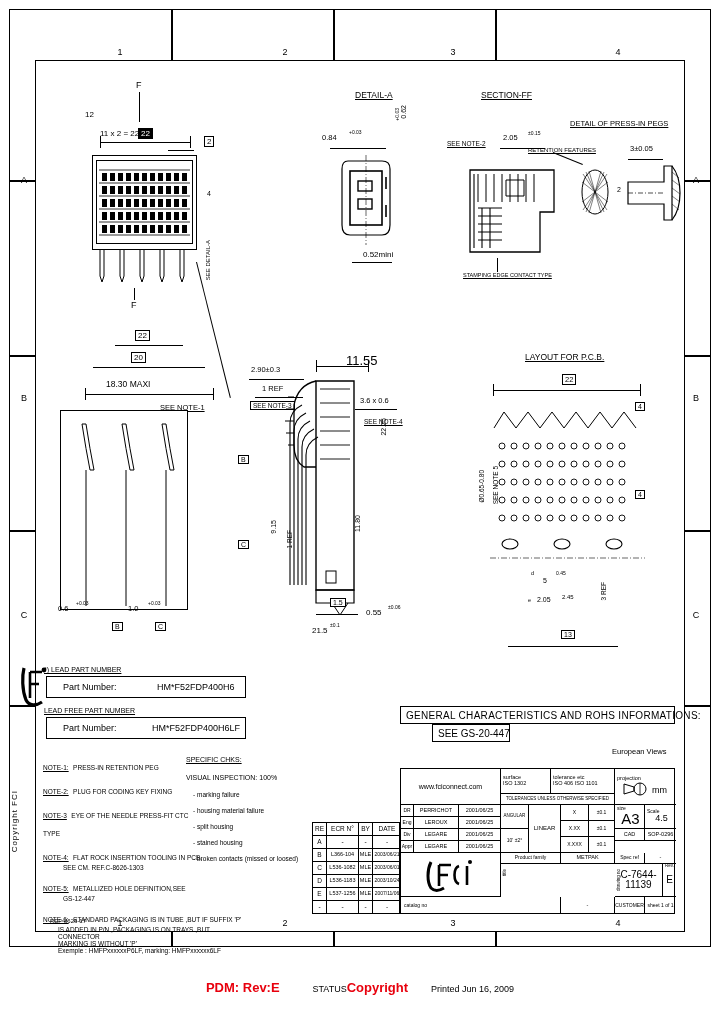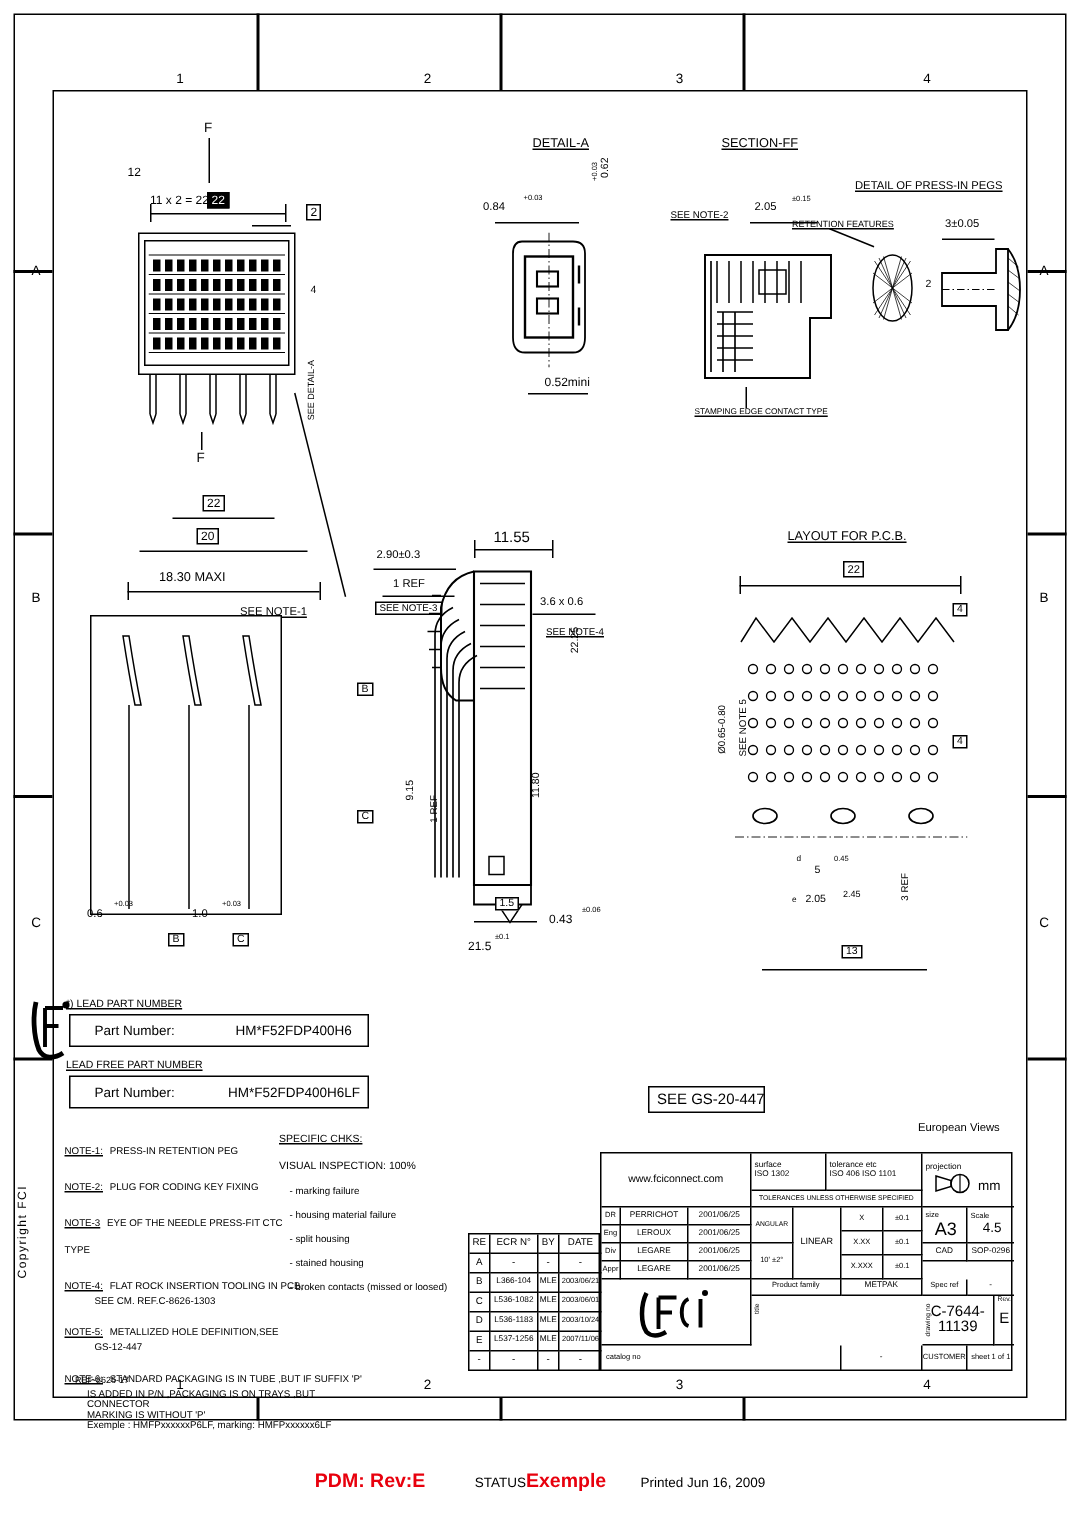--- a/index.html
+++ b/index.html
@@ -284,21 +284,21 @@
     </svg>
   </div>
   <div class="t" style="left:617px;top:186px;font-size:7px;">2</div>
 
   <div class="t" style="left:251px;top:365px;font-size:7.5px;">2.90±0.3</div>
   <div class="ln" style="left:249px;top:379px;width:55px;height:1px;"></div>
   <div class="t" style="left:262px;top:384px;font-size:7.5px;">1 REF</div>
   <div class="ln" style="left:255px;top:397px;width:48px;height:1px;"></div>
   <div class="dimbox" style="left:250px;top:401px;font-size:6.5px;">SEE NOTE-3</div>
 
-  <div class="t" style="left:329px;top:353px;font-size:10px;">11.55</div>
+  <div class="t" style="left:346px;top:353px;font-size:13px;">11.55</div>
   <div class="ln" style="left:316px;top:366px;width:52px;height:1px;"></div>
   <div class="ln" style="left:316px;top:360px;width:1px;height:12px;"></div>
   <div class="ln" style="left:368px;top:360px;width:1px;height:12px;"></div>
 
   <div class="t" style="left:360px;top:396px;font-size:7.5px;">3.6 x 0.6</div>
   <div class="ln" style="left:355px;top:409px;width:42px;height:1px;"></div>
 
   <div style="position:absolute;left:282px;top:375px;width:95px;height:250px;">
     <svg width="95" height="250" viewBox="0 0 95 250">
       <path d="M34 6 L72 6 L72 215 L34 215 Z" stroke="#000" stroke-width="1.4" fill="none"></path>
@@ -330,21 +330,21 @@
   <div class="t t-u" style="left:364px;top:418px;font-size:6.5px;">SEE NOTE-4</div>
   <div class="t vertical" style="left:380px;top:418px;font-size:7px;">22.25</div>
   <div class="t vertical" style="left:354px;top:515px;font-size:7px;">11.80</div>
   <div class="t vertical" style="left:270px;top:520px;font-size:7px;">9.15</div>
   <div class="t vertical" style="left:286px;top:530px;font-size:6.5px;">1 REF</div>
   <div class="dimbox" style="left:238px;top:455px;font-size:7px;">B</div>
   <div class="dimbox" style="left:238px;top:540px;font-size:7px;">C</div>
 
   <div class="dimbox" style="left:330px;top:598px;font-size:7px;">1.5</div>
   <div class="ln" style="left:316px;top:614px;width:42px;height:1px;"></div>
-  <div class="t" style="left:366px;top:608px;font-size:8px;">0.43</div>
+  <div class="t" style="left:366px;top:608px;font-size:8px;">0.55</div>
   <div class="t" style="left:388px;top:604px;font-size:5px;">±0.06</div>
   <div class="t" style="left:312px;top:626px;font-size:8px;">21.5</div>
   <div class="t" style="left:330px;top:622px;font-size:5px;">±0.1</div>
 
   <div class="bx" style="left:60px;top:410px;width:128px;height:200px;border-width:1.3px;"></div>
   <div style="position:absolute;left:60px;top:410px;width:128px;height:200px;">
     <svg width="128" height="200" viewBox="0 0 128 200">
       <path d="M22 14 Q26 40 30 60 L34 60 Q30 40 26 14 Z" stroke="#000" stroke-width="1" fill="none"></path>
       <path d="M62 14 Q66 40 70 60 L74 60 Q70 40 66 14 Z" stroke="#000" stroke-width="1" fill="none"></path>
       <path d="M102 14 Q106 40 110 60 L114 60 Q110 40 106 14 Z" stroke="#000" stroke-width="1" fill="none"></path>
@@ -497,20 +497,23 @@
   <div style="position:absolute;left:186px;top:756px;width:135px;">
     <div class="t-u" style="font-size:7px;margin-bottom:11px;">SPECIFIC CHKS:</div>
     <div style="font-size:7px;margin-bottom:10px;">VISUAL INSPECTION: 100%</div>
     <div style="font-size:6.5px;padding-left:7px;margin-bottom:9px;">- <span>marking failure</span></div>
     <div style="font-size:6.5px;padding-left:7px;margin-bottom:9px;">- <span>housing material failure</span></div>
     <div style="font-size:6.5px;padding-left:7px;margin-bottom:9px;">- <span>split housing</span></div>
     <div style="font-size:6.5px;padding-left:7px;margin-bottom:9px;">- <span>stained housing</span></div>
     <div style="font-size:6.5px;padding-left:7px;white-space:nowrap;">- <span>broken contacts (missed or loosed)</span></div>
   </div>
 
+  <div class="bx" style="left:400px;top:706px;width:275px;height:18px;">
+    <span class="t" style="left:5px;top:3px;font-size:10px;letter-spacing:0.3px;">GENERAL CHARACTERISTICS AND ROHS INFORMATIONS:</span>
+  </div>
   <div class="bx" style="left:432px;top:724px;width:78px;height:18px;">
     <span class="t" style="left:5px;top:3px;font-size:10px;">SEE GS-20-447</span>
   </div>
   <div class="t" style="left:612px;top:747px;font-size:7.5px;">European Views</div>
 
   <div class="tb" style="left:312px;top:822px;width:88px;height:92px;">
     <div class="tbcell" style="left:0;top:0;width:14px;height:13px;">RE</div>
     <div class="tbcell" style="left:14px;top:0;width:32px;height:13px;">ECR N°</div>
     <div class="tbcell" style="left:46px;top:0;width:14px;height:13px;">BY</div>
     <div class="tbcell nb" style="left:60px;top:0;width:28px;height:13px;">DATE</div>
@@ -596,21 +599,21 @@
 
     <div class="tbcell" style="left:160px;top:36px;width:28px;height:16px;font-size:5px;">X</div>
     <div class="tbcell" style="left:188px;top:36px;width:26px;height:16px;font-size:5px;">±0.1</div>
     <div class="tbcell" style="left:160px;top:52px;width:28px;height:16px;font-size:5px;">X.XX</div>
     <div class="tbcell" style="left:188px;top:52px;width:26px;height:16px;font-size:5px;">±0.1</div>
     <div class="tbcell" style="left:160px;top:68px;width:28px;height:16px;font-size:5px;">X.XXX</div>
     <div class="tbcell" style="left:188px;top:68px;width:26px;height:16px;font-size:5px;">±0.1</div>
 
     <div class="tbcell" style="left:214px;top:36px;width:30px;height:24px;font-size:5px;flex-direction:column;align-items:flex-start;padding-left:2px;">
       <span>size</span>
-      <span style="font-size:12px;align-self:center;">A3</span>
+      <span style="font-size:15px;align-self:center;">A3</span>
     </div>
     <div class="tbcell nb" style="left:244px;top:36px;width:31px;height:24px;font-size:5px;flex-direction:column;align-items:flex-start;padding-left:2px;">
       <span>Scale</span>
       <span style="font-size:9px;align-self:center;">4.5</span>
     </div>
     <div class="tbcell" style="left:214px;top:60px;width:30px;height:12px;font-size:5.5px;">CAD</div>
     <div class="tbcell nb" style="left:244px;top:60px;width:31px;height:12px;font-size:5.5px;">SOP-0296</div>
 
     <div class="tbcell" style="left:100px;top:84px;width:60px;height:11px;font-size:5px;">Product family</div>
     <div class="tbcell" style="left:160px;top:84px;width:54px;height:11px;font-size:5.5px;">METPAK</div>
@@ -642,18 +645,18 @@
     <div class="tbcell nbb" style="left:160px;top:128px;width:54px;height:17px;font-size:5.5px;">-</div>
     <div class="tbcell nbb" style="left:214px;top:128px;width:30px;height:17px;font-size:5px;">CUSTOMER</div>
     <div class="tbcell nb nbb" style="left:244px;top:128px;width:31px;height:17px;font-size:5px;">sheet 1 of 1</div>
   </div>
 
   <div class="t" style="left:50px;top:918px;font-size:6px;">REF-8626-17</div>
 
   <div class="footer">
     <span style="font-size:13px;font-weight:bold;color:#e8000d;">PDM: Rev:E</span>
     <span style="display:inline-block;width:24px;"></span>
-    <span style="font-size:9px;color:#000;">STATUS</span><span style="font-size:13px;font-weight:bold;color:#e8000d;">Exemple</span>
+    <span style="font-size:9px;color:#000;">STATUS</span><span style="font-size:13px;font-weight:bold;color:#e8000d;">Copyright</span>
     <span style="display:inline-block;width:14px;"></span>
     <span style="font-size:9px;color:#000;">Printed Jun 16, 2009</span>
   </div>
 
 </div>
 
 </body></html>

